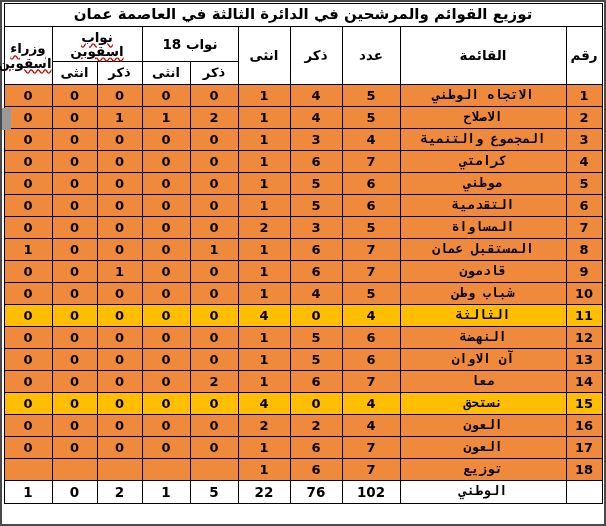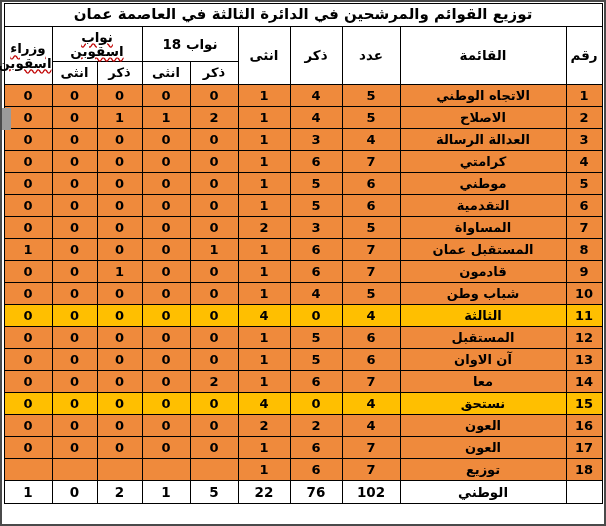--- a/index.html
+++ b/index.html
@@ -58,21 +58,21 @@
     font-size: 13px;
     height: 21px;
     background: #ef8a3c;
   }
   tr.highlight .row-cell { background: #ffbf00; }
   .total-cell {
     background: #ffffff;
     font-size: 13.5px;
     height: 22px;
   }
-  .name-cell { text-align: center; }
+  .name-cell { text-align: center; font-family: Liberation Mono, monospace; }
   .num-cell { text-align: center; }
   
   .sliver {
     position: absolute;
     left: 0px;
     top: 106px;
     width: 9px;
     height: 22px;
     background: #9a9a9a;
   }
@@ -139,21 +139,21 @@
           <td class="row-cell num-cell">4</td>
           <td class="row-cell num-cell">1</td>
           <td class="row-cell num-cell">2</td>
           <td class="row-cell num-cell">1</td>
           <td class="row-cell num-cell">1</td>
           <td class="row-cell num-cell">0</td>
           <td class="row-cell num-cell">0</td>
         </tr>
         <tr>
           <td class="row-cell num-cell">3</td>
-          <td class="row-cell name-cell">العدالة الرسالة</td>
+          <td class="row-cell name-cell">المجموع والتنمية</td>
           <td class="row-cell num-cell">4</td>
           <td class="row-cell num-cell">3</td>
           <td class="row-cell num-cell">1</td>
           <td class="row-cell num-cell">0</td>
           <td class="row-cell num-cell">0</td>
           <td class="row-cell num-cell">0</td>
           <td class="row-cell num-cell">0</td>
           <td class="row-cell num-cell">0</td>
         </tr>
         <tr>
@@ -247,21 +247,21 @@
           <td class="row-cell num-cell">0</td>
           <td class="row-cell num-cell">4</td>
           <td class="row-cell num-cell">0</td>
           <td class="row-cell num-cell">0</td>
           <td class="row-cell num-cell">0</td>
           <td class="row-cell num-cell">0</td>
           <td class="row-cell num-cell">0</td>
         </tr>
         <tr>
           <td class="row-cell num-cell">12</td>
-          <td class="row-cell name-cell">المستقبل</td>
+          <td class="row-cell name-cell">النهضة</td>
           <td class="row-cell num-cell">6</td>
           <td class="row-cell num-cell">5</td>
           <td class="row-cell num-cell">1</td>
           <td class="row-cell num-cell">0</td>
           <td class="row-cell num-cell">0</td>
           <td class="row-cell num-cell">0</td>
           <td class="row-cell num-cell">0</td>
           <td class="row-cell num-cell">0</td>
         </tr>
         <tr>

